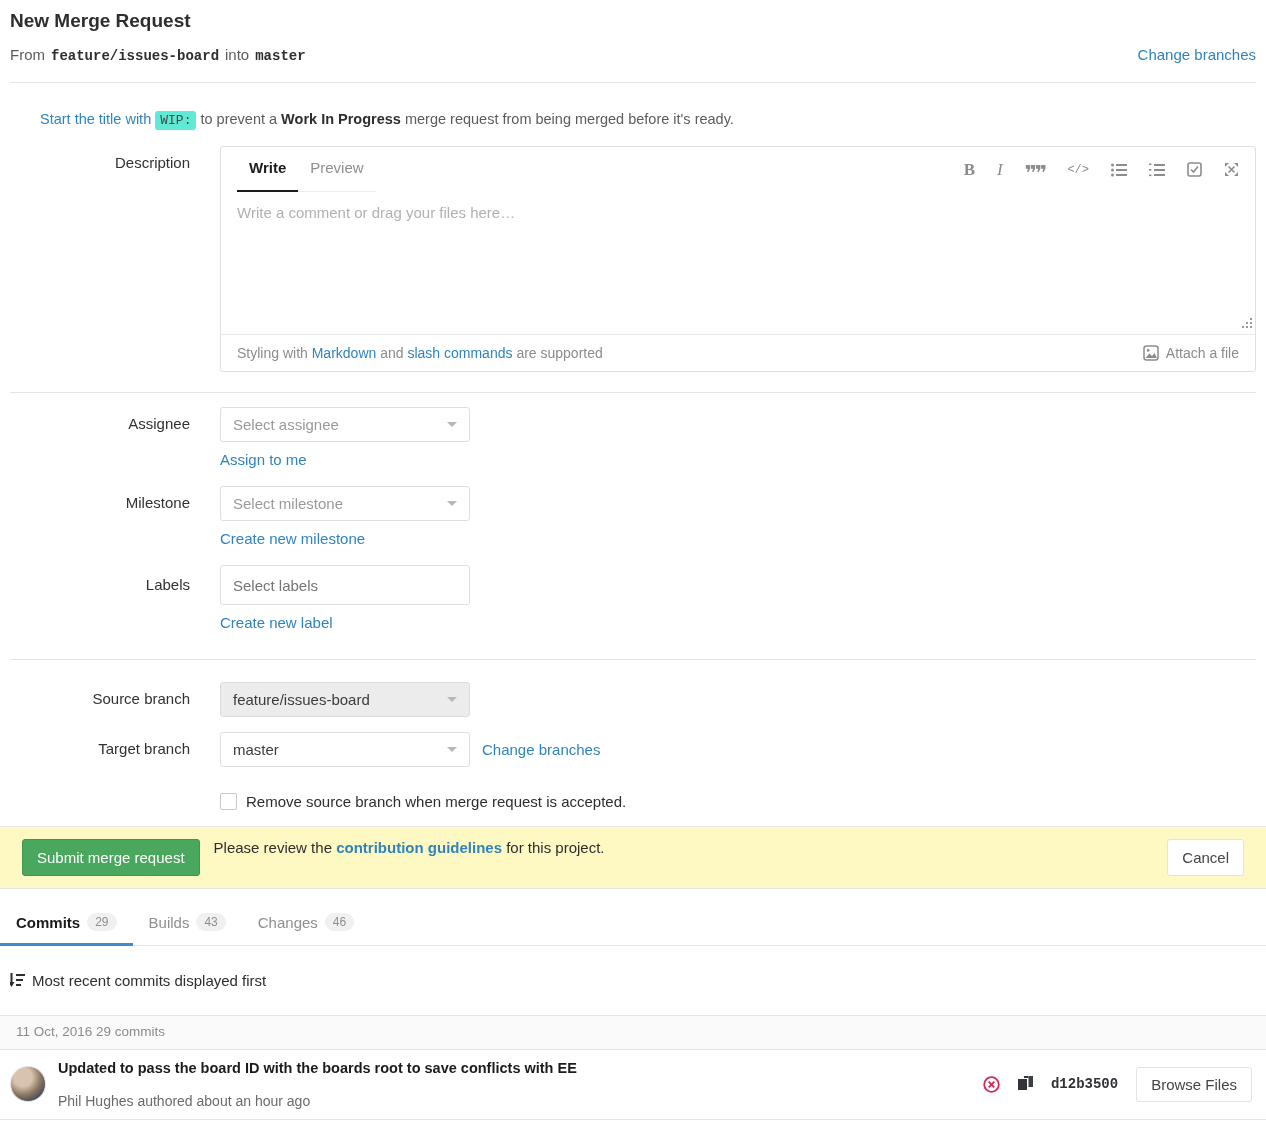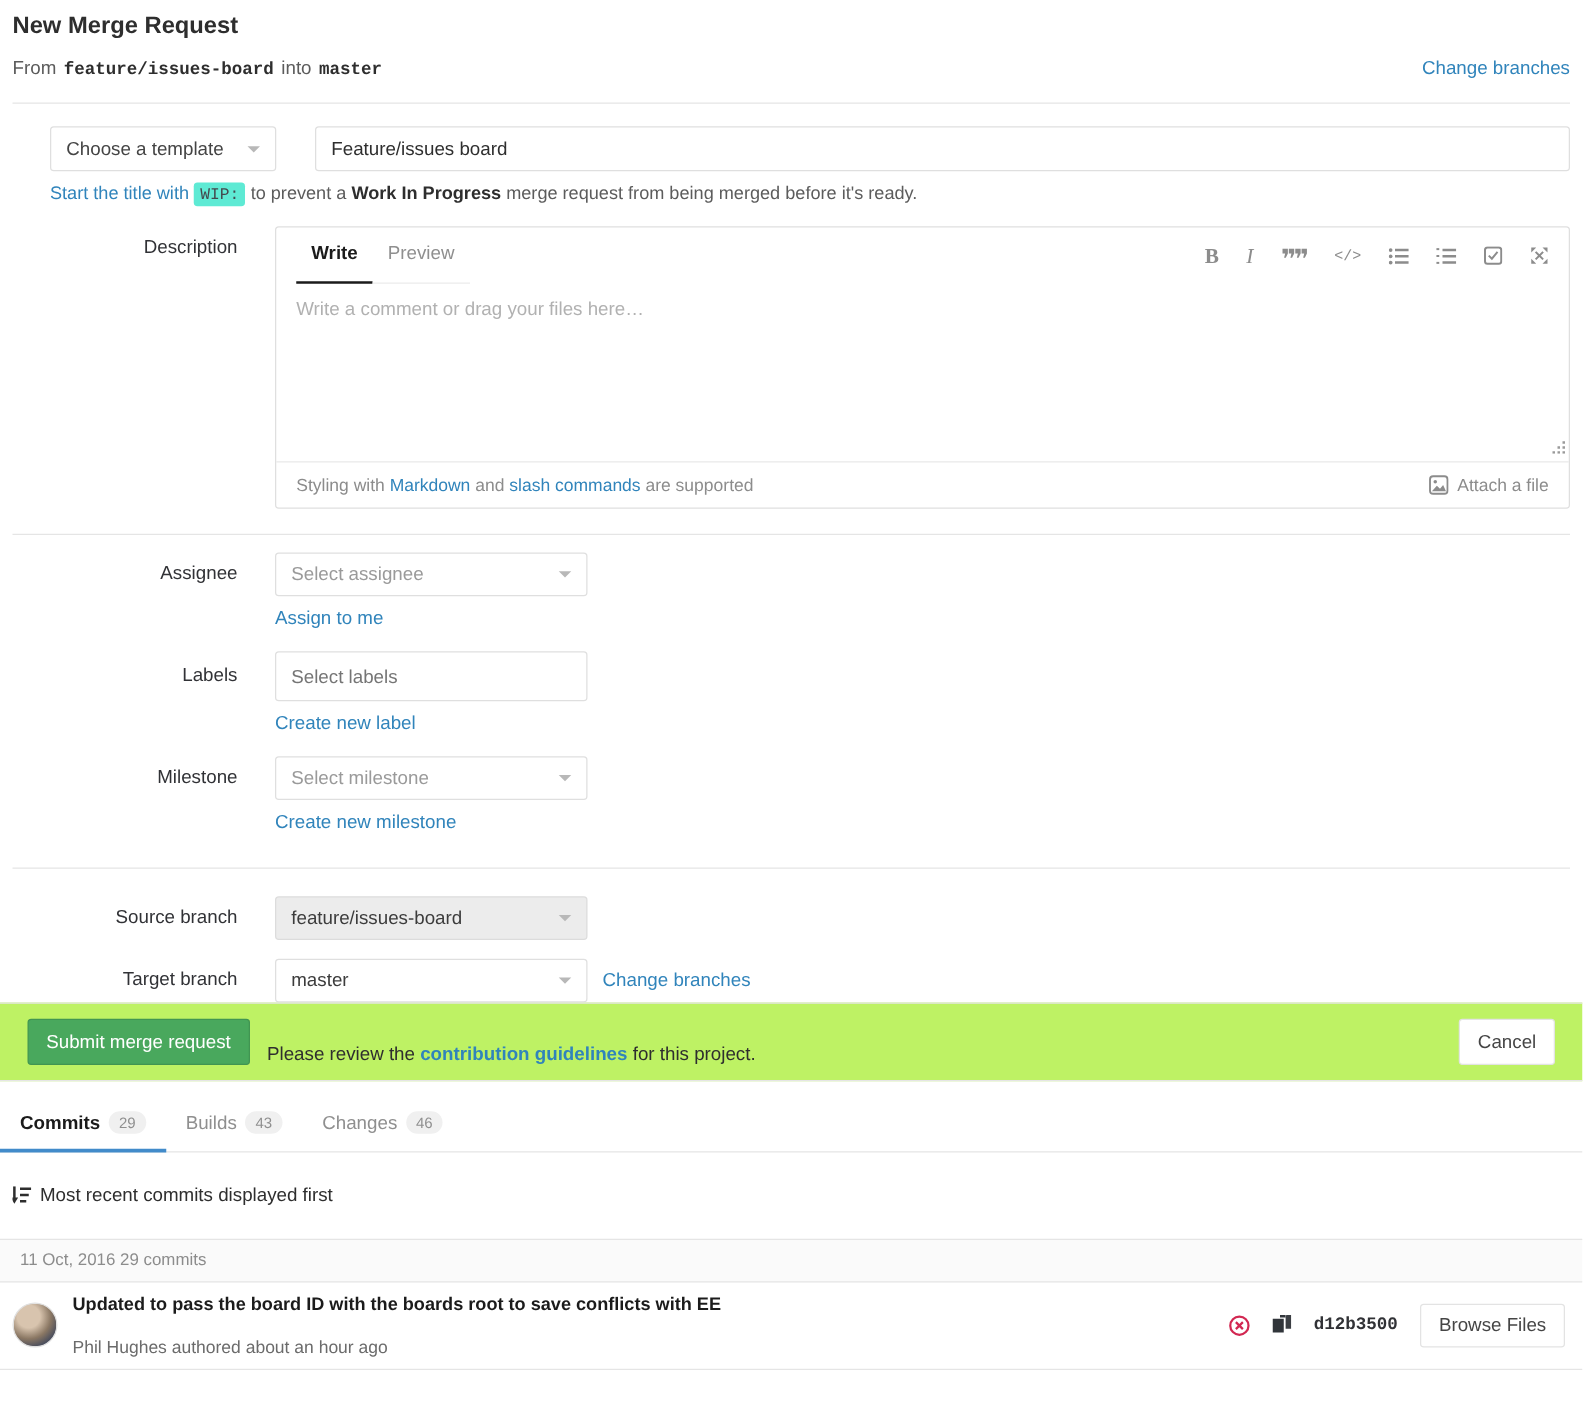--- a/index.html
+++ b/index.html
@@ -89,21 +89,21 @@
   .branch-row { display: flex; align-items: center; }
   .branch-row .side-link { margin-left: 12px; font-size: 15px; }
 
   .checkbox-row { display: flex; align-items: center; margin-top: 26px; padding-bottom: 16px; }
   .checkbox { width: 17px; height: 17px; border: 1px solid #c9c9c9; border-radius: 2px;
               background: #fff; margin-right: 9px; cursor: pointer; flex: none; }
   .checkbox-label { font-size: 15px; color: #2e2e2e; cursor: pointer; }
 
   
   .form-actions { border-top: 1px solid #e5e5e5; border-bottom: 1px solid #e5e5e5;
-                  background: #bef264; padding: 12px 22px; display: flex; align-items: flex-end; }
+                  background: #fef9c3; padding: 12px 22px; display: flex; align-items: flex-start; }
   .btn-green { background: #49a85d; border: 1px solid #419552; color: #fff; font-size: 15px;
                padding: 9px 14px; border-radius: 3px; cursor: pointer;
                font-family: "Liberation Sans", "DejaVu Sans", sans-serif; }
   .review-note { margin-left: 14px; font-size: 15px; color: #2e2e2e; }
   .review-note a { font-weight: 700; }
   .form-actions .grow { flex: 1; }
   .btn-cancel { background: #fff; border: 1px solid #e3e3e3; color: #454545; font-size: 15px;
                 padding: 9px 14px; border-radius: 3px; cursor: pointer;
                 font-family: "Liberation Sans", "DejaVu Sans", sans-serif; }
 
@@ -150,27 +150,20 @@
     <span class="branch-code">master</span>
     <span class="spacer"></span>
     <a class="change-branches-top">Change branches</a>
   </div>
 </div>
 
 <div class="container">
 
   <div class="form-row">
     <div class="control-col">
-      <div class="title-controls">
-        <div class="template-select">
-          <span class="grow">Choose a template</span>
-          <span class="caret"></span>
-        </div>
-        <input class="text-input" type="text" value="Feature/issues board" style="">
-      </div>
       <div class="hint-line">
         <a>Start the title with</a>
         <span class="wip-code">WIP:</span>
         <span>to prevent a</span>
         <b>Work In Progress</b>
         <span>merge request from being merged before it's ready.</span>
       </div>
     </div>
   </div>
 
@@ -272,39 +265,39 @@
     <div class="label-col">Assignee</div>
     <div class="control-col">
       <div class="gl-select">
         <span class="grow">Select assignee</span>
         <span class="caret"></span>
       </div>
       <a class="below-link">Assign to me</a>
 
       
       <div class="field-block" style="display:flex;">
-        <div class="label-col" style="margin-left:-210px;width:180px;padding-top:11px;">Labels</div>
-        <div style="margin-left:30px;">
-          <input class="text-input labels-input" type="text" placeholder="Select labels" style="">
-          <br>
-          <a class="below-link">Create new label</a>
-        </div>
-      </div>
-
-      
-      <div class="field-block" style="display:flex;">
         <div class="label-col" style="margin-left:-210px;width:180px;">Milestone</div>
         <div style="margin-left:30px;">
           <div class="gl-select">
             <span class="grow">Select milestone</span>
             <span class="caret"></span>
           </div>
           <a class="below-link">Create new milestone</a>
         </div>
       </div>
+
+      
+      <div class="field-block" style="display:flex;">
+        <div class="label-col" style="margin-left:-210px;width:180px;padding-top:11px;">Labels</div>
+        <div style="margin-left:30px;">
+          <input class="text-input labels-input" type="text" placeholder="Select labels" style="">
+          <br>
+          <a class="below-link">Create new label</a>
+        </div>
+      </div>
     </div>
   </div>
 
   <hr class="section-divider" style="margin-top:28px;">
 
   <div class="form-row" style="margin-top:22px;">
     <div class="label-col">Source branch</div>
     <div class="control-col">
       <div class="gl-select filled disabled">
         <span class="grow">feature/issues-board</span>
@@ -315,20 +308,24 @@
 
   <div class="form-row" style="margin-top:15px;">
     <div class="label-col">Target branch</div>
     <div class="control-col">
       <div class="branch-row">
         <div class="gl-select filled">
           <span class="grow">master</span>
           <span class="caret"></span>
         </div>
         <a class="side-link">Change branches</a>
+      </div>
+      <div class="checkbox-row">
+        <span class="checkbox"></span>
+        <span class="checkbox-label">Remove source branch when merge request is accepted.</span>
       </div>
     </div>
   </div>
 </div>
 
 <div class="form-actions">
   <button class="btn-green">Submit merge request</button>
   <span class="review-note">
     <span>Please review the</span>
     <a>contribution guidelines</a>

